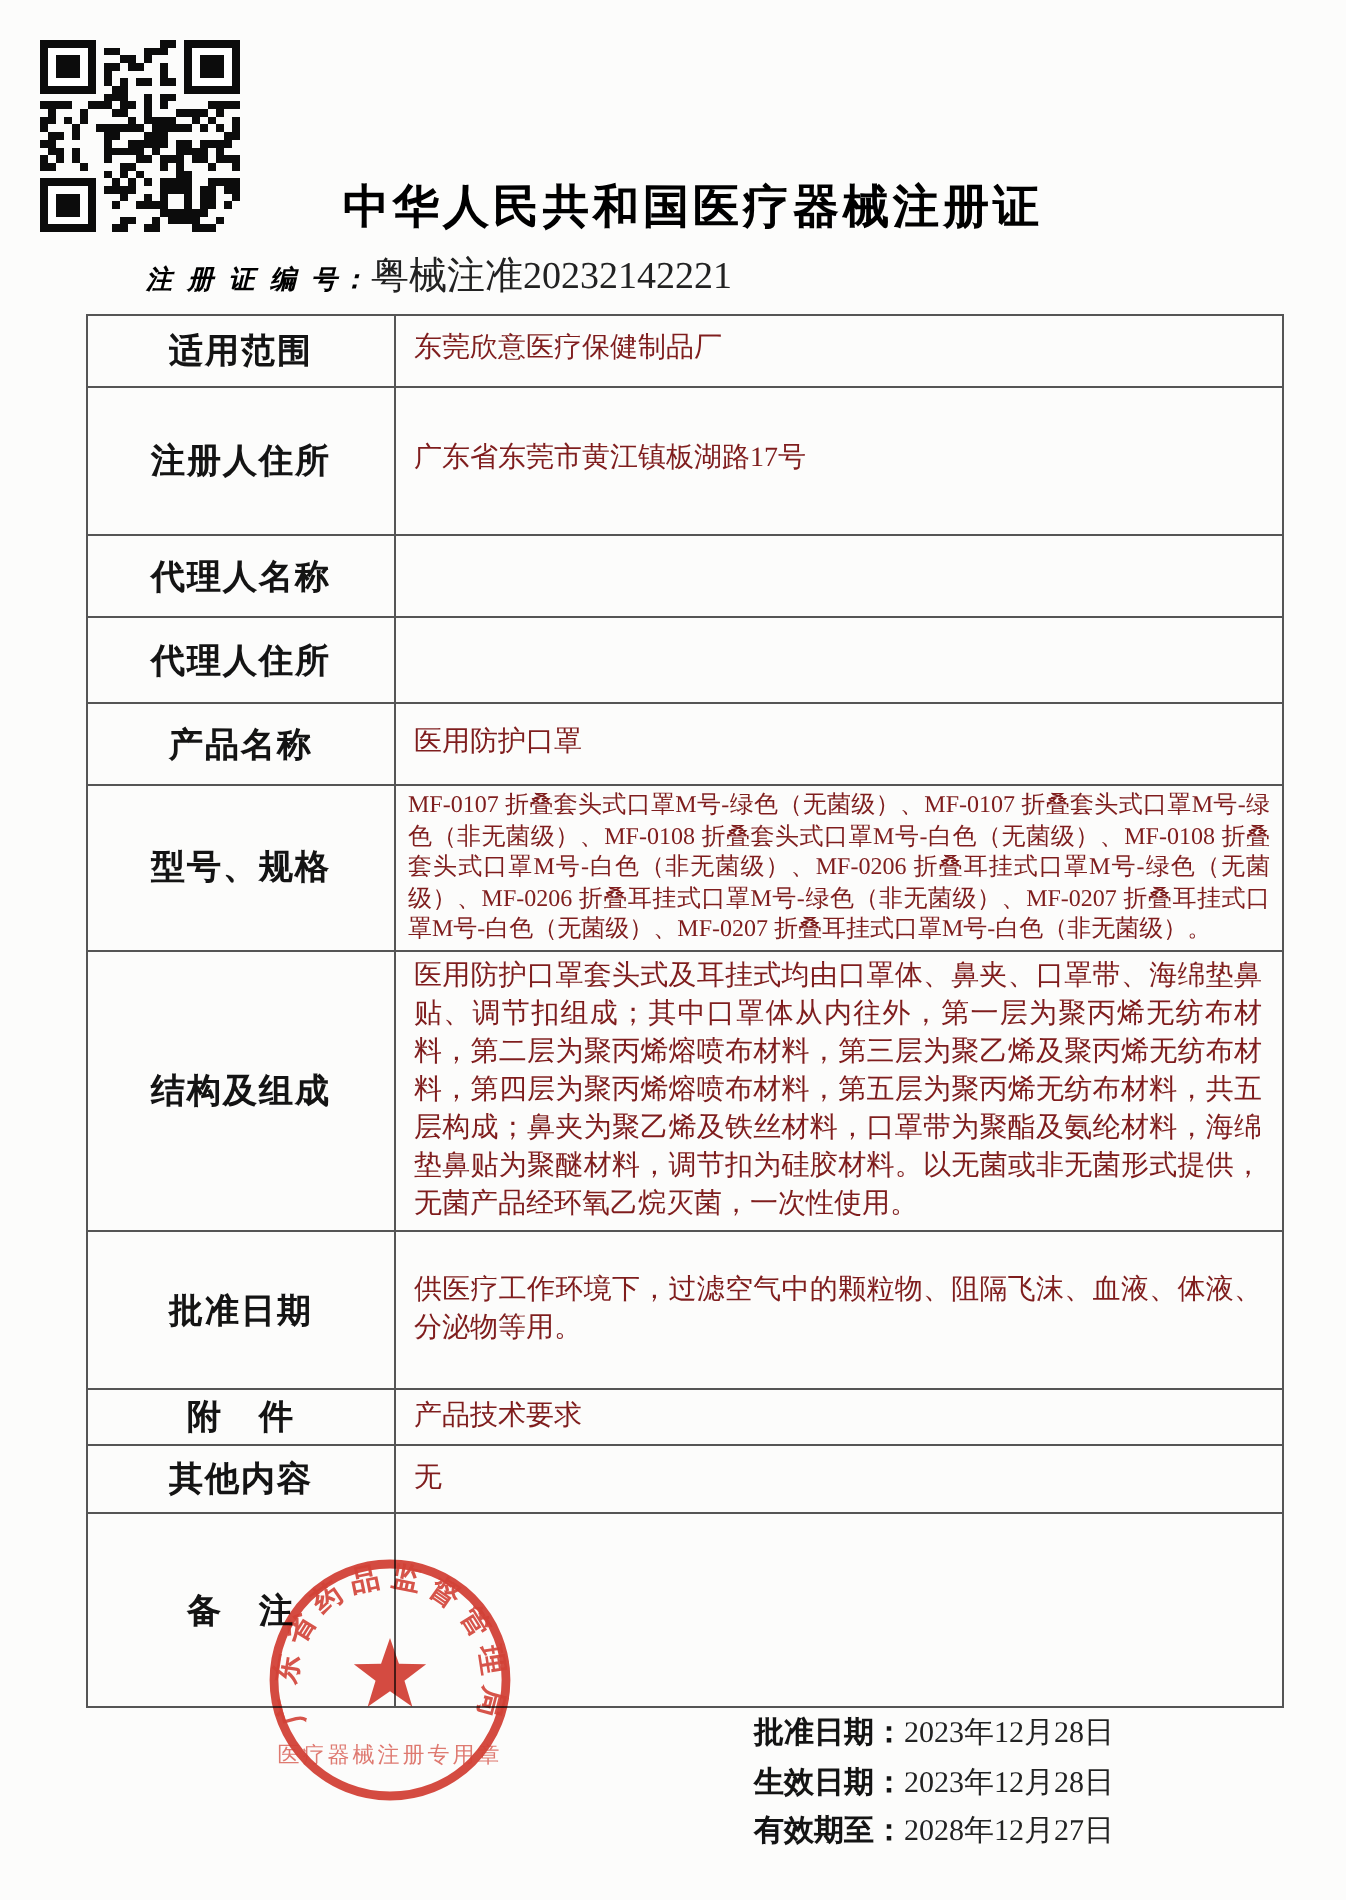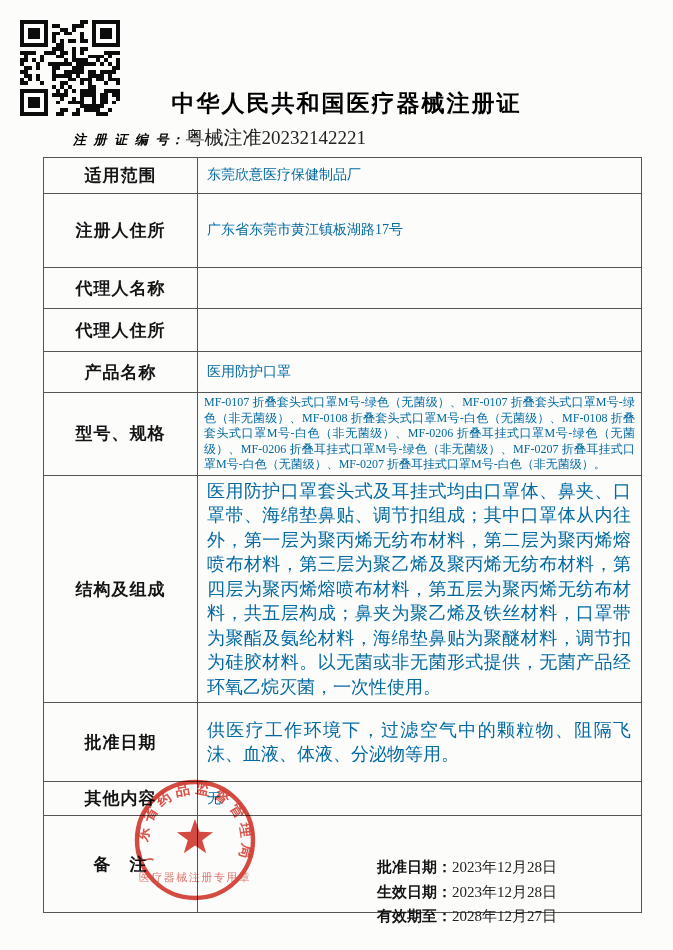--- a/index.html
+++ b/index.html
@@ -21,25 +21,25 @@
   #cert-table{
     position:absolute;left:43px;top:157px;width:599px;
     border-collapse:collapse;table-layout:fixed;
   }
   #cert-table td{border:1px solid #555;padding:0;vertical-align:middle;}
   #cert-table td.lbl{
     width:153px;text-align:center;font-weight:bold;font-size:17px;
     letter-spacing:1px;color:#141414;
   }
   #cert-table td.val{
-    font-family:"Liberation Serif",serif;font-size:14px;color:#0369a1;
+    font-family:"Liberation Serif",serif;font-size:14px;color:#7f1d1d;
     padding:3px 10px 3px 9px;line-height:1.3;
   }
   #cert-table td.val.small{font-size:12px;line-height:1.3;text-align:justify;padding:2px 6px;}
-  #cert-table td.val.para{font-size:18px;line-height:1.36;text-align:justify;}
+  #cert-table td.val.para{font-size:14px;line-height:1.36;text-align:justify;}
   
   .footline{position:absolute;font-size:15px;white-space:nowrap;}
   .footline .flbl{font-weight:bold;color:#141414;}
   .footline .fval{font-family:"Liberation Serif",serif;color:#222;}
   #approval{left:43px;top:855px;}
   #dates{position:absolute;left:377px;top:855px;text-align:right;}
   #dates .footline{position:static;display:block;line-height:23.5px;}
   
   #seal{position:absolute;left:125px;top:770px;width:140px;height:140px;
         mix-blend-mode:multiply;opacity:.92;z-index:5;pointer-events:none;}
@@ -306,20 +306,24 @@
       <td class="val small">MF-0107 折叠套头式口罩M号-绿色（无菌级）、MF-0107 折叠套头式口罩M号-绿色（非无菌级）、MF-0108 折叠套头式口罩M号-白色（无菌级）、MF-0108 折叠套头式口罩M号-白色（非无菌级）、MF-0206 折叠耳挂式口罩M号-绿色（无菌级）、MF-0206 折叠耳挂式口罩M号-绿色（非无菌级）、MF-0207 折叠耳挂式口罩M号-白色（无菌级）、MF-0207 折叠耳挂式口罩M号-白色（非无菌级）。</td>
     </tr>
     <tr style="height:89px">
       <td class="lbl">结构及组成</td>
       <td class="val para">医用防护口罩套头式及耳挂式均由口罩体、鼻夹、口罩带、海绵垫鼻贴、调节扣组成；其中口罩体从内往外，第一层为聚丙烯无纺布材料，第二层为聚丙烯熔喷布材料，第三层为聚乙烯及聚丙烯无纺布材料，第四层为聚丙烯熔喷布材料，第五层为聚丙烯无纺布材料，共五层构成；鼻夹为聚乙烯及铁丝材料，口罩带为聚酯及氨纶材料，海绵垫鼻贴为聚醚材料，调节扣为硅胶材料。以无菌或非无菌形式提供，无菌产品经环氧乙烷灭菌，一次性使用。</td>
     </tr>
     <tr style="height:79px">
       <td class="lbl">批准日期</td>
       <td class="val para">供医疗工作环境下，过滤空气中的颗粒物、阻隔飞沫、血液、体液、分泌物等用。</td>
     </tr>
+    <tr style="height:28px">
+      <td class="lbl">附　件</td>
+      <td class="val">产品技术要求</td>
+    </tr>
     <tr style="height:34px">
       <td class="lbl">其他内容</td>
       <td class="val">无</td>
     </tr>
     <tr style="height:97px">
       <td class="lbl">备　注</td>
       <td class="val"></td>
     </tr>
   </tbody>
     </table>

